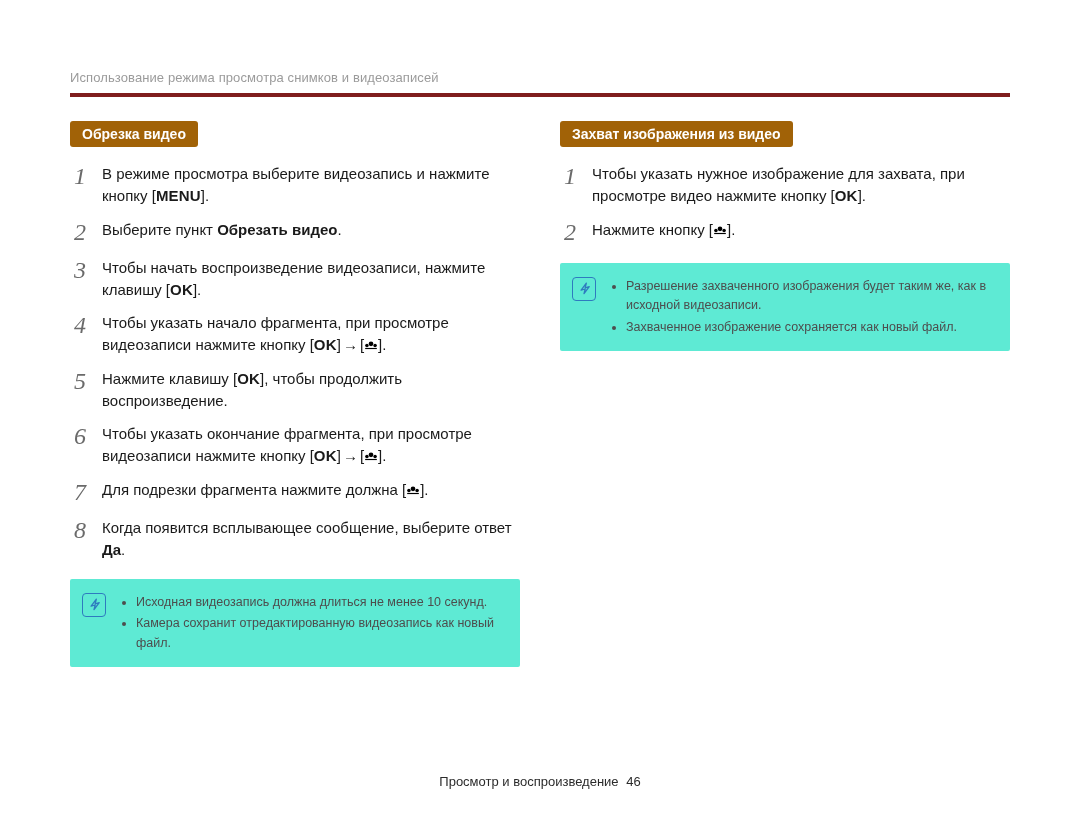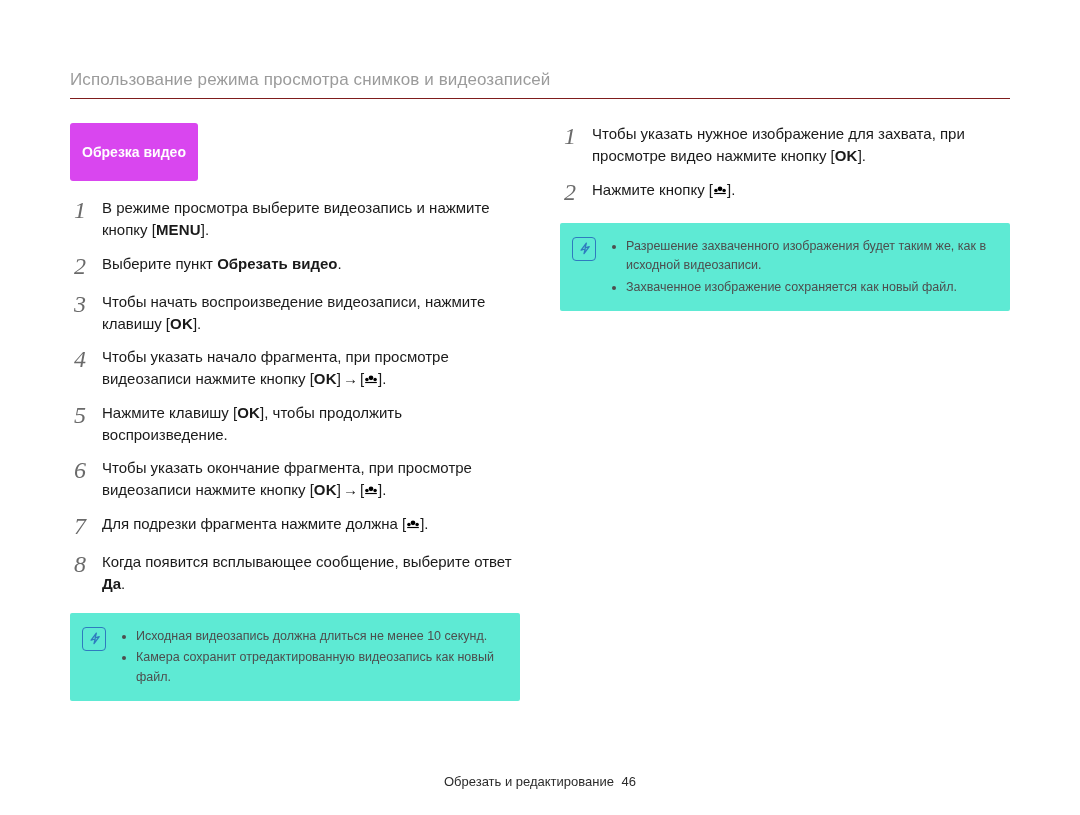--- a/index.html
+++ b/index.html
@@ -13,42 +13,42 @@
   }
   .page {
     box-sizing: border-box;
     width: 1080px;
     height: 815px;
     padding: 70px 70px 0 70px;
     position: relative;
   }
   .page-header {
     color: #9b9b9b;
-    font-size: 17px;
+    font-size: 13px;
     font-weight: 400;
-    border-bottom: 1px solid #7f1d1d;
+    border-bottom: 4px solid #7f1d1d;
     padding-bottom: 8px;
     margin-bottom: 24px;
     letter-spacing: 0.1px;
   }
   .columns {
     display: flex;
     gap: 40px;
   }
   .col {
     flex: 1 1 0;
     min-width: 0;
   }
   .pill {
     display: inline-block;
-    background: #d946ef;
+    background: #a16207;
     color: #fff;
     font-weight: 700;
     font-size: 14px;
-    padding: 21px 12px;
+    padding: 5px 12px;
     border-radius: 3px;
     margin-bottom: 16px;
   }
   ol.steps {
     list-style: none;
     padding: 0;
     margin: 0 0 18px 0;
     counter-reset: step;
   }
   ol.steps > li {
@@ -209,20 +209,21 @@
             </svg>
         </div>
         <ul class="note-list">
           <li>Исходная видеозапись должна длиться не менее 10 секунд.</li>
           <li>Камера сохранит отредактированную видеозапись как новый файл.</li>
         </ul>
       </div>
     </div>
 
     <div class="col">
+      <span class="pill">Захват изображения из видео</span>
 
       <ol class="steps">
         <li>
             <div class="step-body">
           <span>Чтобы указать нужное изображение для захвата, при просмотре видео нажмите кнопку [</span><span class="btn">OK</span><span>].</span>
         </div>
           </li>
         <li>
             <div class="step-body">
           <span>Нажмите кнопку [</span><svg class="flower" viewBox="0 0 24 20">
@@ -245,16 +246,16 @@
         </div>
         <ul class="note-list">
           <li>Разрешение захваченного изображения будет таким же, как в исходной видеозаписи.</li>
           <li>Захваченное изображение сохраняется как новый файл.</li>
         </ul>
       </div>
     </div>
   </div>
 
   <div class="footer">
-    <span>Обрезать и редактирование</span>
+    <span>Просмотр и воспроизведение</span>
     <span class="pg">46</span>
   </div>
 </div>
 
 </body></html>

